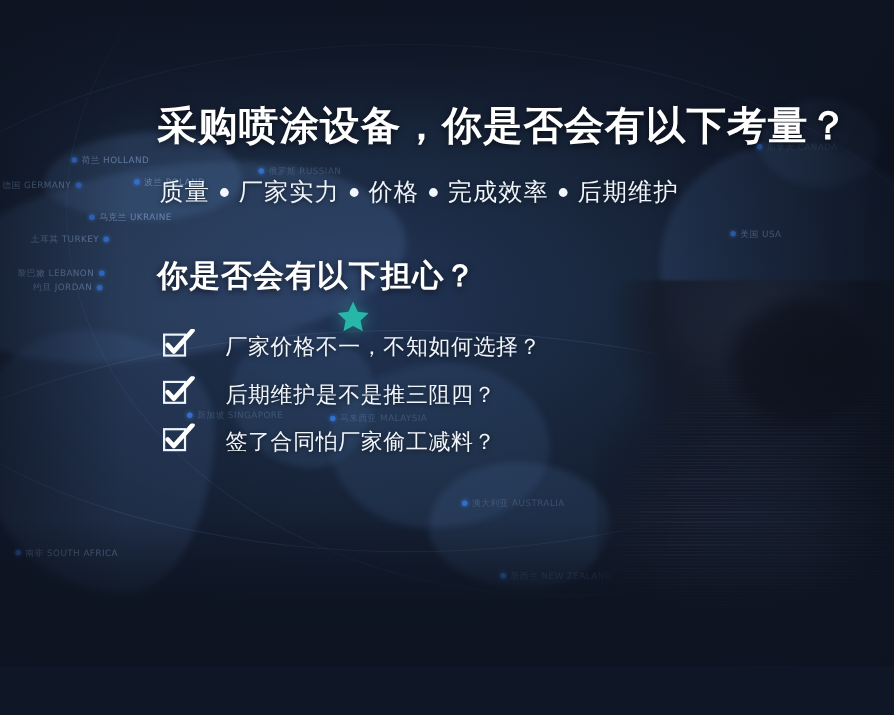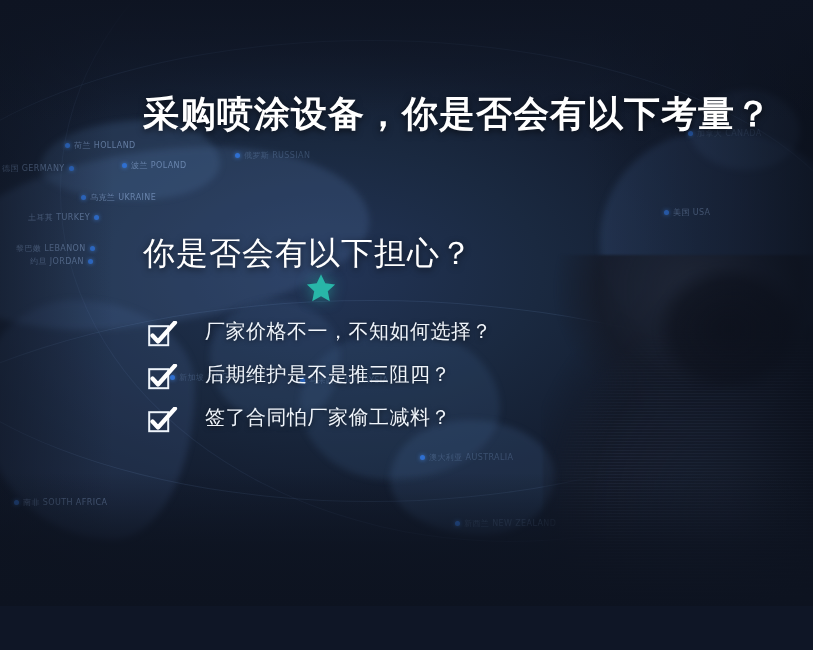--- a/index.html
+++ b/index.html
@@ -202,37 +202,37 @@
     height: 8px;
     border-radius: 50%;
     background: #f2f7fd;
     flex: 0 0 auto;
   }
 
   .headline2 {
     position: absolute;
     left: 143px;
     top: 232px;
-    font-size: 32px;
-    font-weight: normal;
+    font-size: 28px;
+    font-weight: bold;
     color: #ffffff;
     letter-spacing: 1px;
     text-shadow: 0 2px 7px rgba(0,0,0,.65);
     white-space: nowrap;
     text-align: right;
   }
 
   .checklist {
     position: absolute;
     left: 148px;
     top: 302px;
   }
   .check-item {
     display: flex;
-    align-items: flex-end;
+    align-items: flex-start;
     height: 43px;
   }
   .check-box {
     position: relative;
     width: 21px;
     height: 21px;
     flex: 0 0 auto;
   }
   .check-box svg { display: block; width: 30px; height: 26px; margin-top: -3px; }
   .check-text {
@@ -355,20 +355,31 @@
   <div class="person"></div>
   <div class="person-knit"></div>
   <div class="person-head"></div>
 
   <div class="bg-vignette"></div>
 
   <div class="content">
 
     <div class="headline">采购喷涂设备，你是否会有以下考量？</div>
 
+    <div class="subline" id="subline">
+        <span>质量</span>
+        <span class="sep"></span>
+        <span>厂家实力</span>
+        <span class="sep"></span>
+        <span>价格</span>
+        <span class="sep"></span>
+        <span>完成效率</span>
+        <span class="sep"></span>
+        <span>后期维护</span>
+      </div>
 
     <div class="headline2">你是否会有以下担心？</div>
 
     <div class="checklist" id="checklist">
         <div class="check-item">
           <span class="check-box">
             <svg viewBox="0 0 30 26" aria-hidden="true">
               <rect x="1.2" y="5.2" width="19" height="19" fill="none" stroke="#eef4fb" stroke-width="2"></rect>
               <path d="M4.5 14.5 L10 20.5 L27 1.5" fill="none" stroke="#ffffff" stroke-width="4.2" stroke-linecap="round" stroke-linejoin="round"></path>
             </svg>

